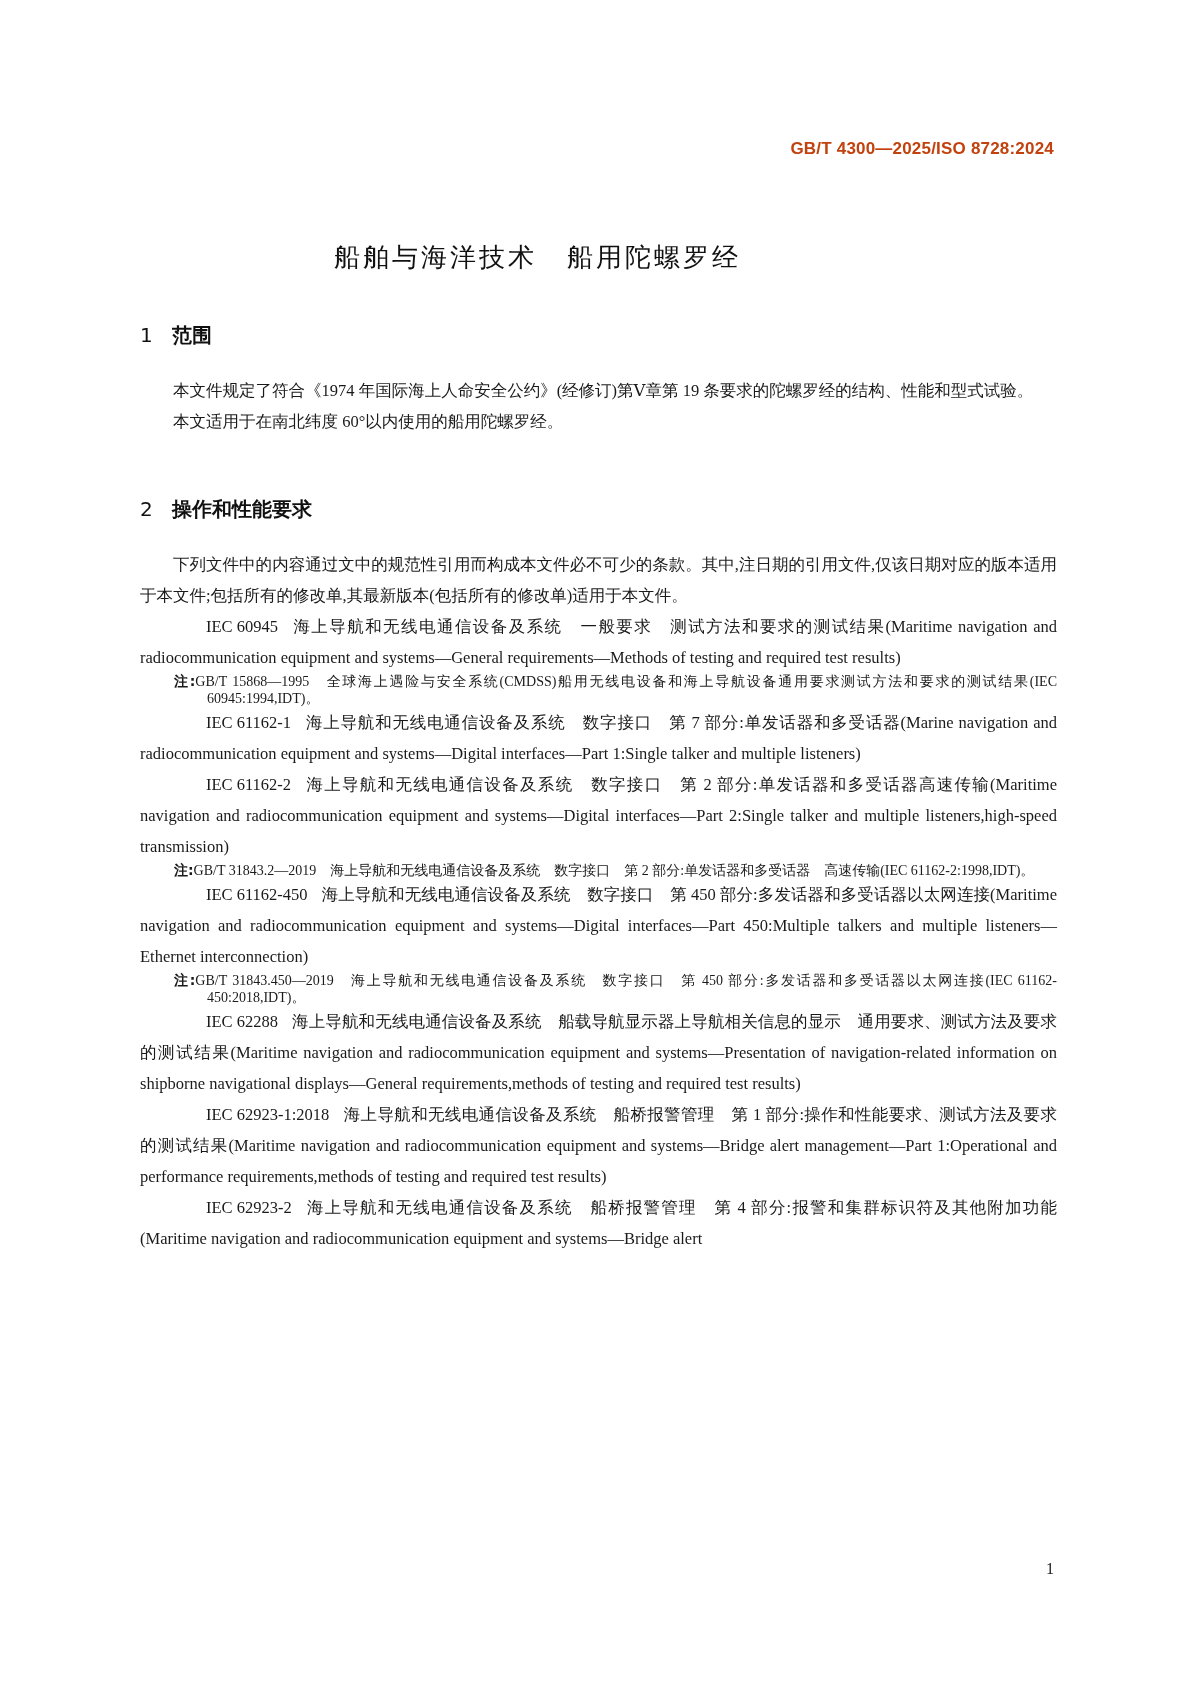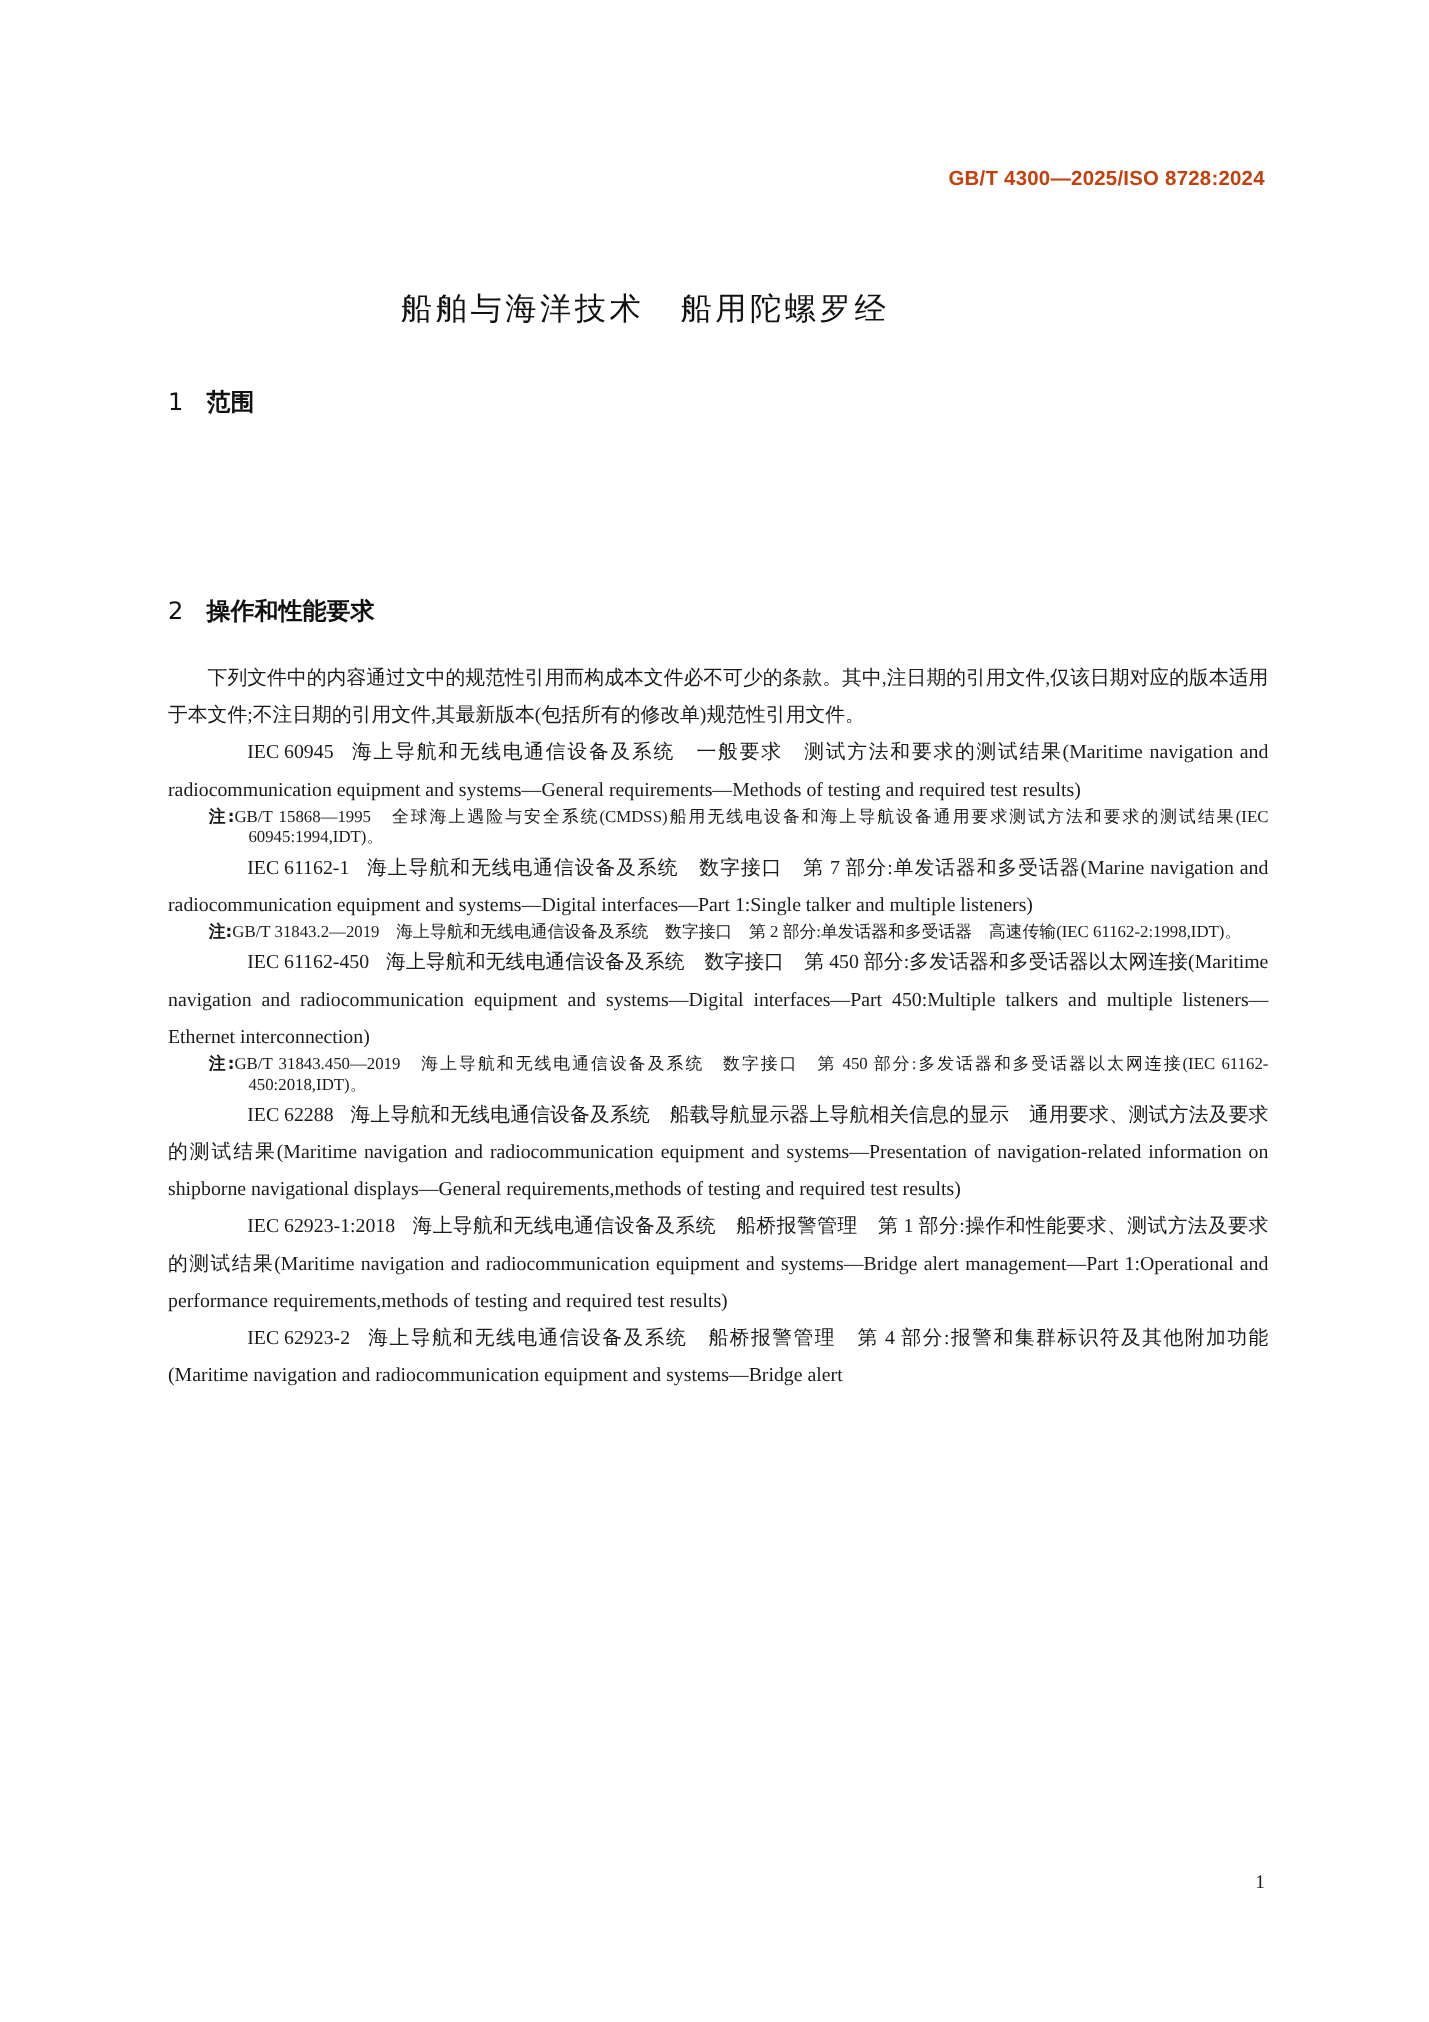--- a/index.html
+++ b/index.html
@@ -51,33 +51,38 @@
   <div class="std-code">GB/T 4300—2025/ISO 8728:2024</div>
 
   <div class="doc-title">
     <span>船舶与海洋技术</span><span class="gap"></span><span>船用陀螺罗经</span>
   </div>
 
   <div class="section-head" style="top:322px;">
     <span class="num">1</span><span>范围</span>
   </div>
 
+  <div class="body-block" style="top:375px;">
+    <p class="para">本文件规定了符合《1974 年国际海上人命安全公约》(经修订)第Ⅴ章第 19 条要求的陀螺罗经的结构、性能和型式试验。</p>
+    <p class="para">本文适用于在南北纬度 60°以内使用的船用陀螺罗经。</p>
+  </div>
 
   <div class="section-head" style="top:496px;">
     <span class="num">2</span><span>操作和性能要求</span>
   </div>
 
   <div class="body-block" style="top:549px;">
-    <p class="para">下列文件中的内容通过文中的规范性引用而构成本文件必不可少的条款。其中,注日期的引用文件,仅该日期对应的版本适用于本文件;不注日期的引用文件,其最新版本(包括所有的修改单)规范性引用文件。</p>
+    <p class="para">下列文件中的内容通过文中的规范性引用而构成本文件必不可少的条款。其中,注日期的引用文件,仅该日期对应的版本适用于本文件;包括所有的修改单,其最新版本(包括所有的修改单)适用于本文件。</p>
 
     <p class="para"><span class="ref-code">IEC 60945</span><span>海上导航和无线电通信设备及系统　一般要求　测试方法和要求的测试结果(Maritime navigation and radiocommunication equipment and systems—General requirements—Methods of testing and required test results)</span></p>
     <p class="note"><span class="note-label">注:</span><span>GB/T 15868—1995　全球海上遇险与安全系统(CMDSS)船用无线电设备和海上导航设备通用要求测试方法和要求的测试结果(IEC 60945:1994,IDT)。</span></p>
 
     <p class="para"><span class="ref-code">IEC 61162-1</span><span>海上导航和无线电通信设备及系统　数字接口　第 7 部分:单发话器和多受话器(Marine navigation and radiocommunication equipment and systems—Digital interfaces—Part 1:Single talker and multiple listeners)</span></p>
 
+    <p class="para"><span class="ref-code">IEC 61162-2</span><span>海上导航和无线电通信设备及系统　数字接口　第 2 部分:单发话器和多受话器高速传输(Maritime navigation and radiocommunication equipment and systems—Digital interfaces—Part 2:Single talker and multiple listeners,high-speed transmission)</span></p>
     <p class="note"><span class="note-label">注:</span><span>GB/T 31843.2—2019　海上导航和无线电通信设备及系统　数字接口　第 2 部分:单发话器和多受话器　高速传输(IEC 61162-2:1998,IDT)。</span></p>
 
     <p class="para"><span class="ref-code">IEC 61162-450</span><span>海上导航和无线电通信设备及系统　数字接口　第 450 部分:多发话器和多受话器以太网连接(Maritime navigation and radiocommunication equipment and systems—Digital interfaces—Part 450:Multiple talkers and multiple listeners—Ethernet interconnection)</span></p>
     <p class="note"><span class="note-label">注:</span><span>GB/T 31843.450—2019　海上导航和无线电通信设备及系统　数字接口　第 450 部分:多发话器和多受话器以太网连接(IEC 61162-450:2018,IDT)。</span></p>
 
     <p class="para"><span class="ref-code">IEC 62288</span><span>海上导航和无线电通信设备及系统　船载导航显示器上导航相关信息的显示　通用要求、测试方法及要求的测试结果(Maritime navigation and radiocommunication equipment and systems—Presentation of navigation-related information on shipborne navigational displays—General requirements,methods of testing and required test results)</span></p>
 
     <p class="para"><span class="ref-code">IEC 62923-1:2018</span><span>海上导航和无线电通信设备及系统　船桥报警管理　第 1 部分:操作和性能要求、测试方法及要求的测试结果(Maritime navigation and radiocommunication equipment and systems—Bridge alert management—Part 1:Operational and performance requirements,methods of testing and required test results)</span></p>
 
     <p class="para"><span class="ref-code">IEC 62923-2</span><span>海上导航和无线电通信设备及系统　船桥报警管理　第 4 部分:报警和集群标识符及其他附加功能(Maritime navigation and radiocommunication equipment and systems—Bridge alert</span></p>

